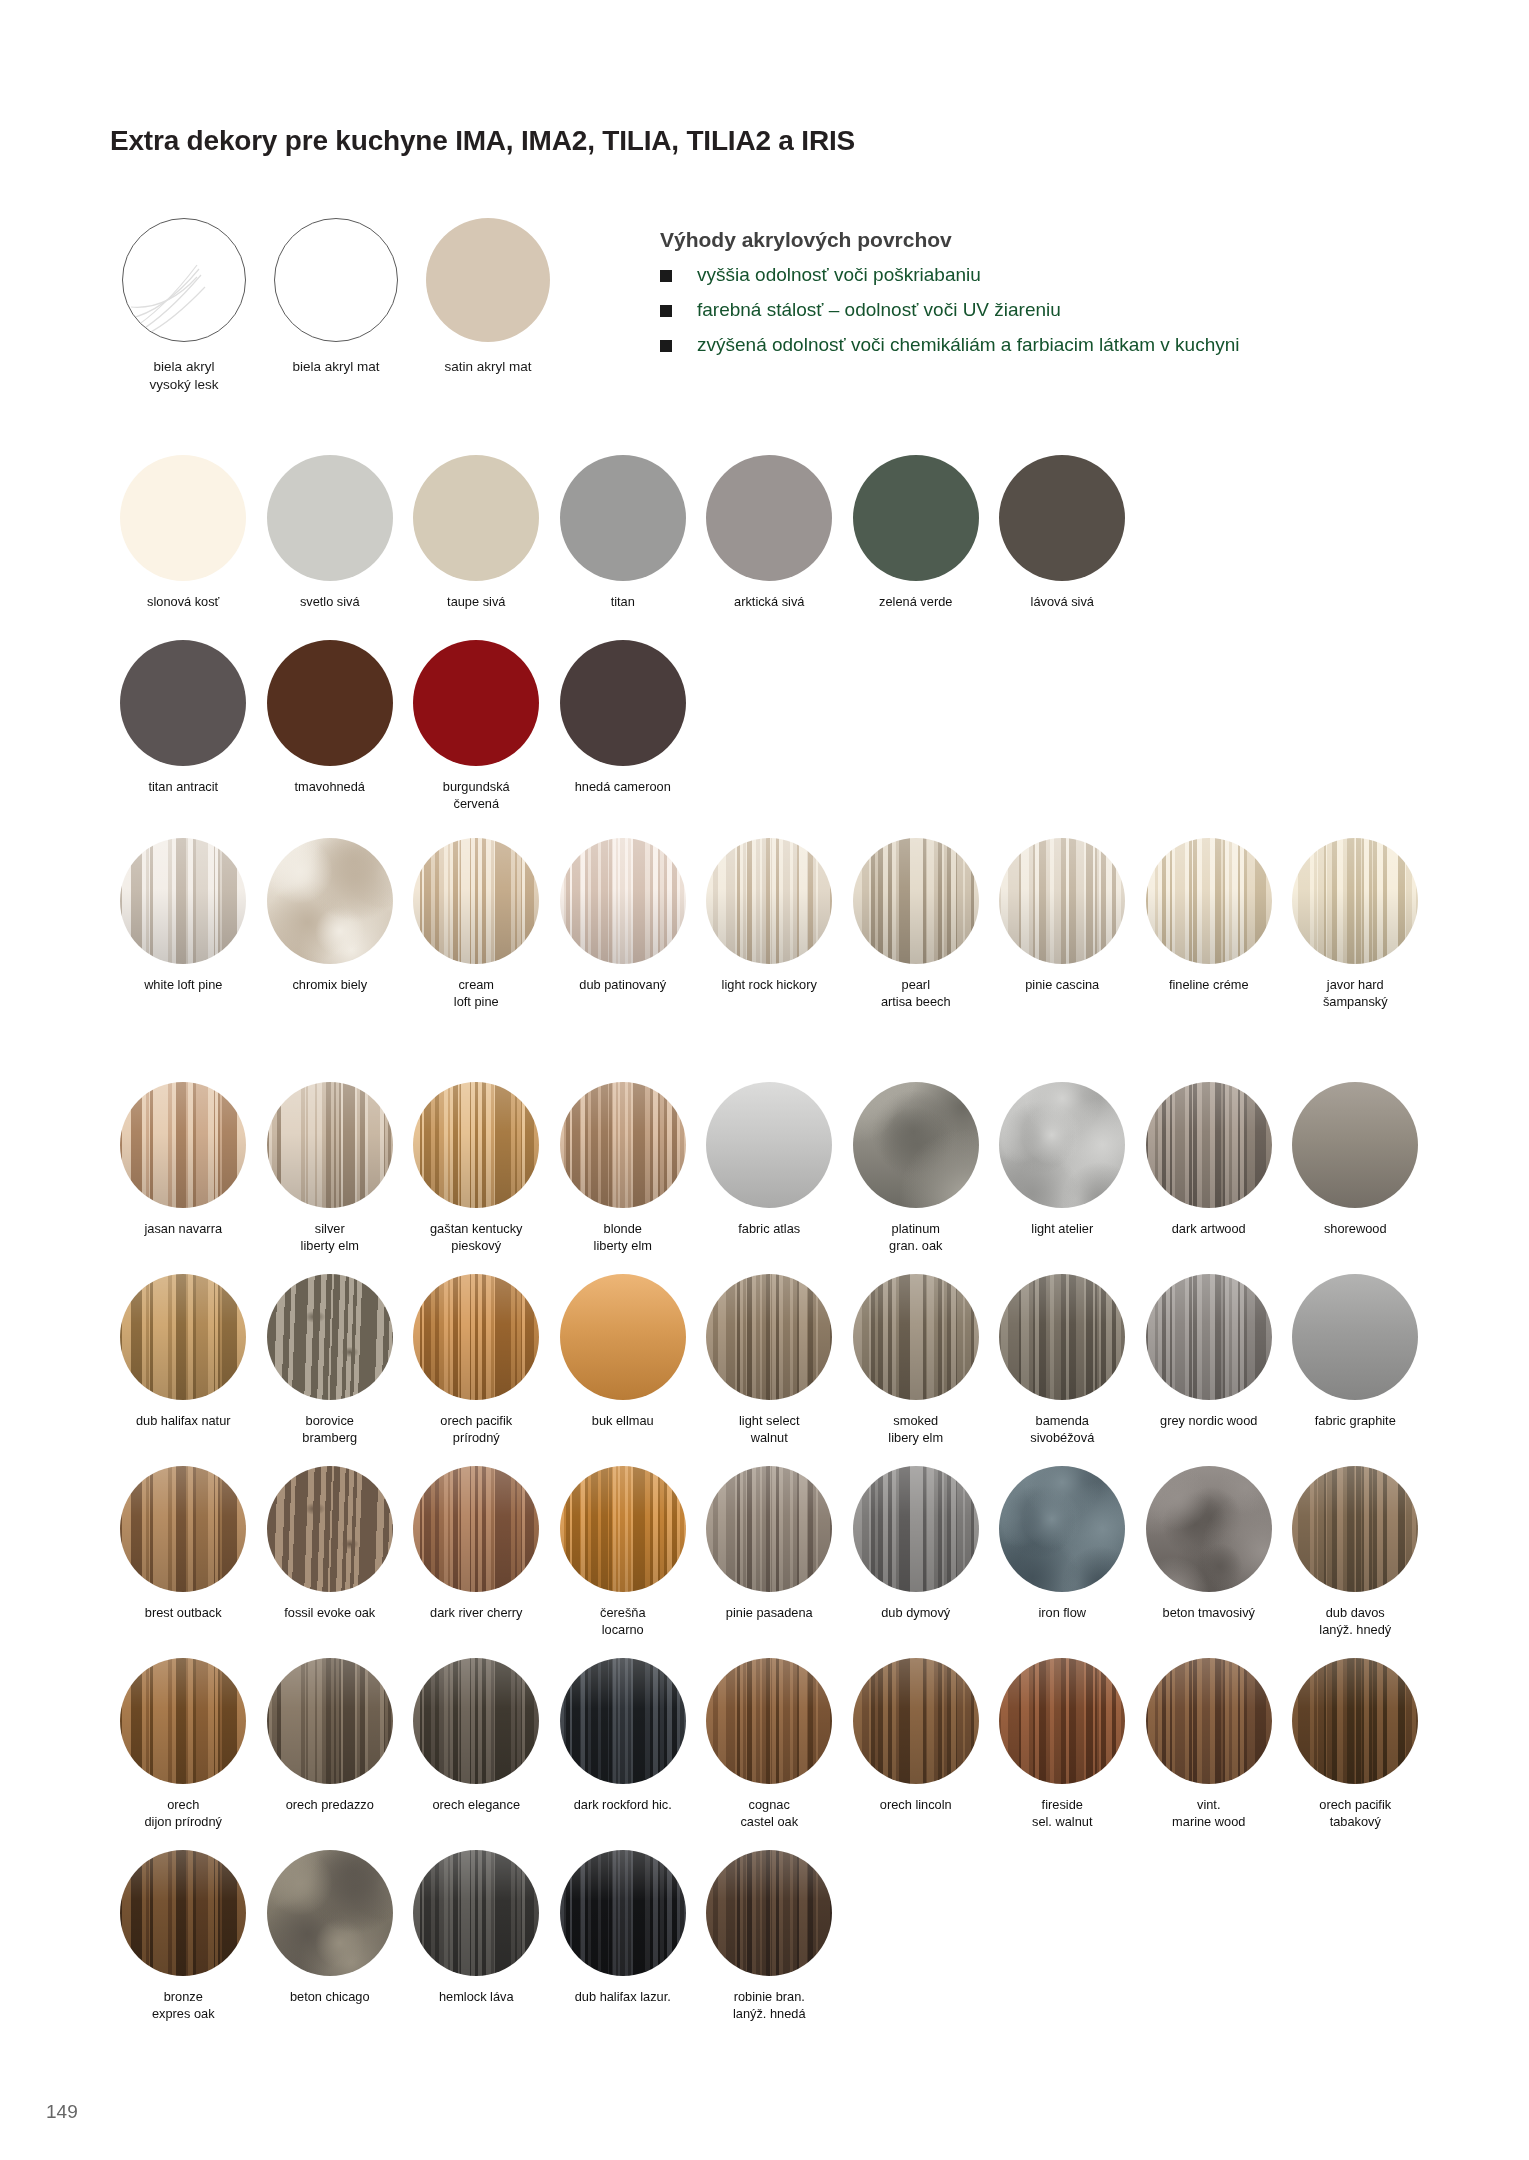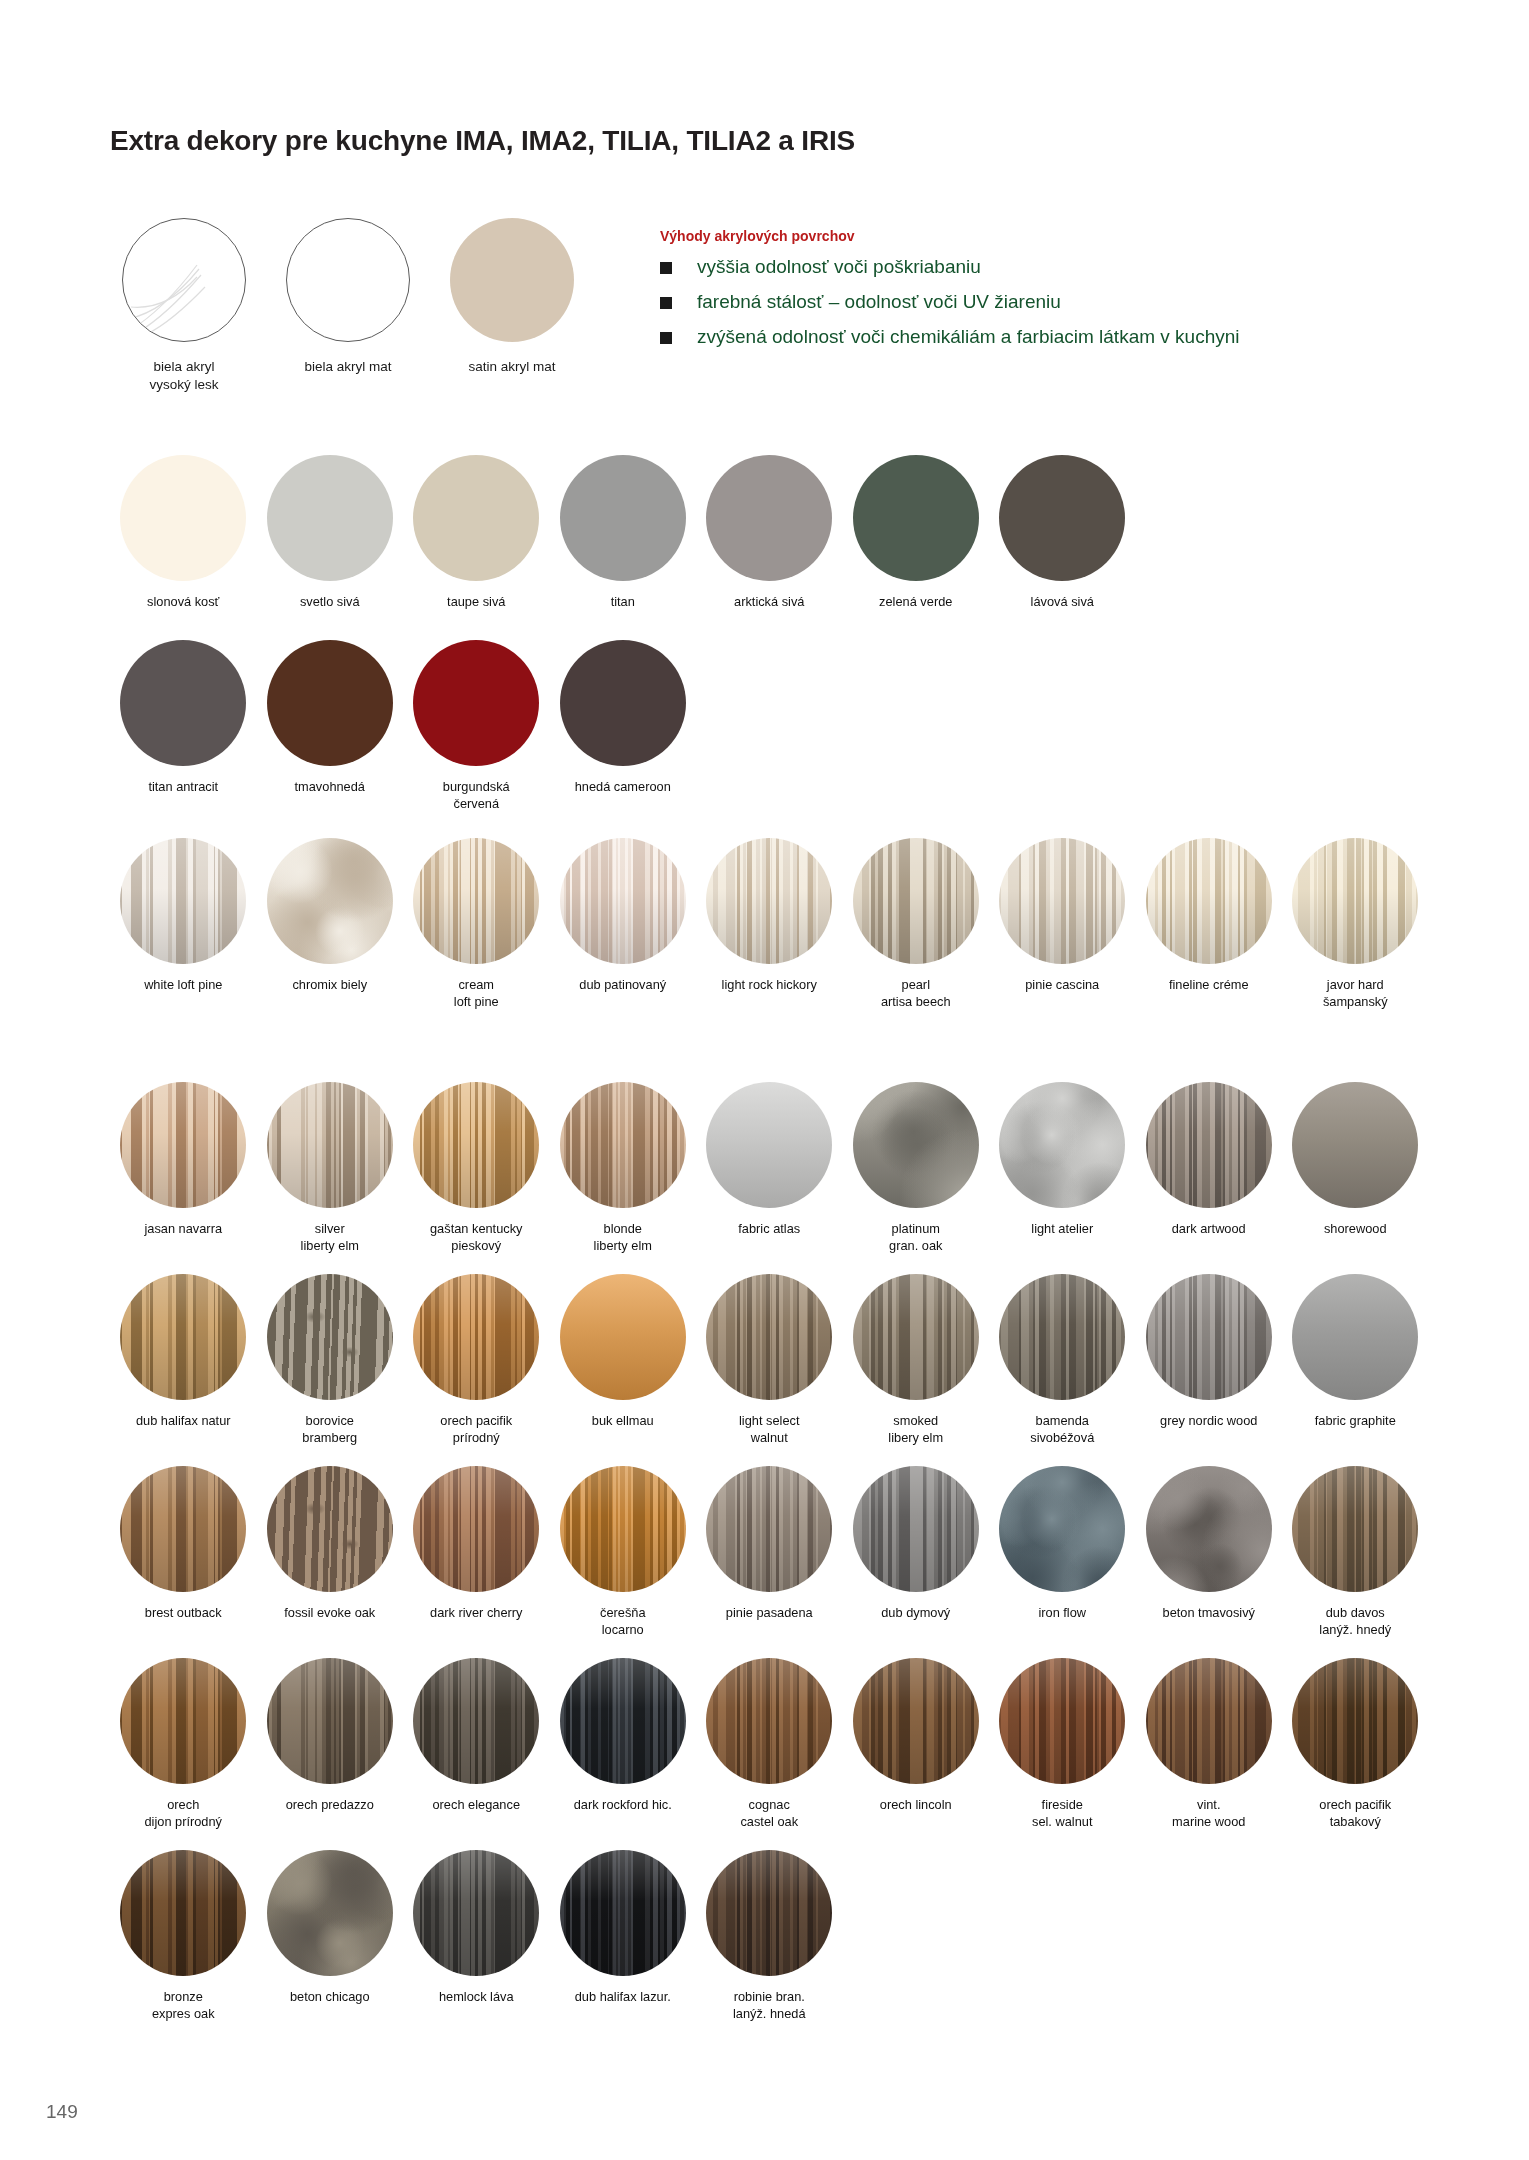--- a/index.html
+++ b/index.html
@@ -11,32 +11,32 @@
   }
   .page{position:relative;width:1529px;height:2160px;}
 
   .title{
     position:absolute;left:110px;top:125px;
     font-size:28px;font-weight:bold;color:#231f20;
     letter-spacing:-0.2px;
   }
 
   
-  .acrylic-row{position:absolute;left:110px;top:218px;display:flex;gap:16px;}
+  .acrylic-row{position:absolute;left:110px;top:218px;display:flex;gap:4px;}
   .acr-cell{width:148px;display:flex;flex-direction:column;align-items:center;}
   .acr-disc{width:124px;height:124px;border-radius:50%;position:relative;overflow:hidden;}
   .acr-disc.outline{border:1px solid #5b5b5b;box-sizing:border-box;background:#fff;}
   .acr-label{
     margin-top:16px;font-size:13.5px;color:#1a1a1a;text-align:center;line-height:1.3;
     white-space:pre-line;
   }
   .sparkle{position:absolute;left:4px;bottom:6px;width:86px;height:78px;opacity:.5;}
 
   .adv{position:absolute;left:660px;top:228px;width:800px;}
-  .adv-h{font-size:14px;font-weight:bold;color:#b91c1c;margin-bottom:11px;}
+  .adv-h{font-size:21px;font-weight:bold;color:#404040;margin-bottom:11px;}
   .adv-item{display:flex;align-items:flex-start;margin-bottom:11px;}
   .adv-bullet{width:12px;height:12px;background:#1a1a1a;margin-right:25px;margin-top:7px;flex:0 0 auto;}
   .adv-text{font-size:19px;color:#14532d;line-height:1.25;font-weight:300;}
 
   
   .grid{position:absolute;left:110px;display:flex;flex-wrap:wrap;width:1320px;}
   .cell{width:146.5px;display:flex;flex-direction:column;align-items:center;}
   .disc{width:126px;height:126px;border-radius:50%;overflow:hidden;position:relative;}
   .lbl{
     margin-top:13px;font-size:12.8px;color:#111;text-align:center;line-height:1.32;

